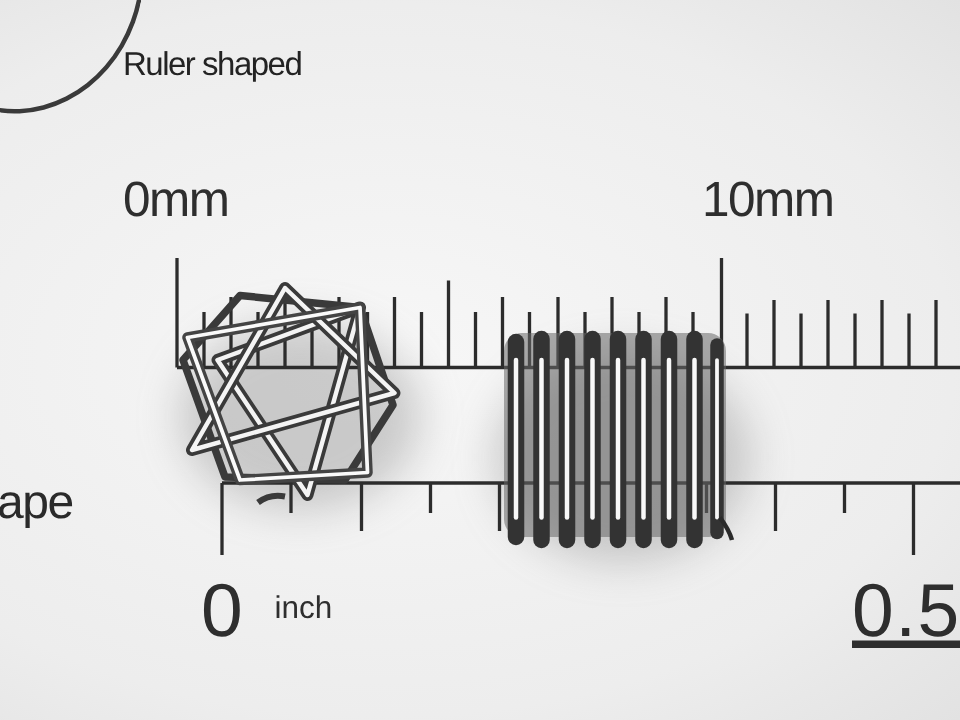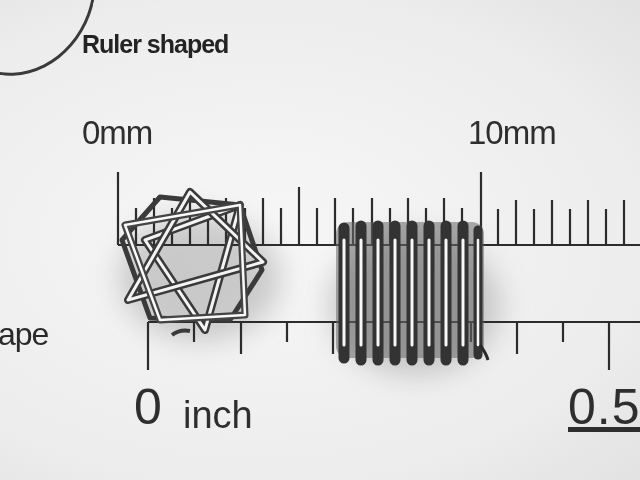--- a/index.html
+++ b/index.html
@@ -3,25 +3,25 @@
 <meta charset="utf-8">
 <style>
   html, body { margin: 0; padding: 0; }
   body {
     width: 640px; height: 480px; overflow: hidden; position: relative;
     background: radial-gradient(ellipse at 40% 50%, #f7f7f7 0%, #ededed 70%, #e2e2e2 100%);
     font-family: "Liberation Sans", sans-serif;
     color: #2a2a2a;
   }
   .abs { position: absolute; }
-  .title { left: 82px; top: 30px; font-size: 25px; font-weight: bold; letter-spacing: -1px; color: #232323; }
+  .title { left: 82px; top: 30px; font-size: 22px; font-weight: normal; letter-spacing: -1px; color: #232323; }
   .mm-label { font-size: 33px; color: #2e2e2e; letter-spacing: -1px; }
   .tape-label { left: -2px; top: 316px; font-size: 32px; color: #2a2a2a; letter-spacing: -1px; }
   .inch-zero { left: 134px; top: 378px; font-size: 50px; color: #2e2e2e; }
-  .inch-word { left: 183px; top: 394px; font-size: 38px; color: #2e2e2e; }
+  .inch-word { left: 183px; top: 394px; font-size: 21px; color: #2e2e2e; }
   .inch-half { left: 568px; top: 378px; font-size: 50px; color: #2e2e2e; letter-spacing: 1px; text-decoration: underline; }
   .corner-arc {
     left: -70px; top: -110px; width: 160px; height: 180px;
     border: 3px solid #3a3a3a; border-radius: 50%; border-left-color: transparent; border-top-color: transparent;
     transform: rotate(10deg);
   }
   .shadow-blob { border-radius: 50%; filter: blur(14px); background: rgba(120,120,120,0.35); }
   svg { position: absolute; left: 0; top: 0; }
 </style>
 </head>

